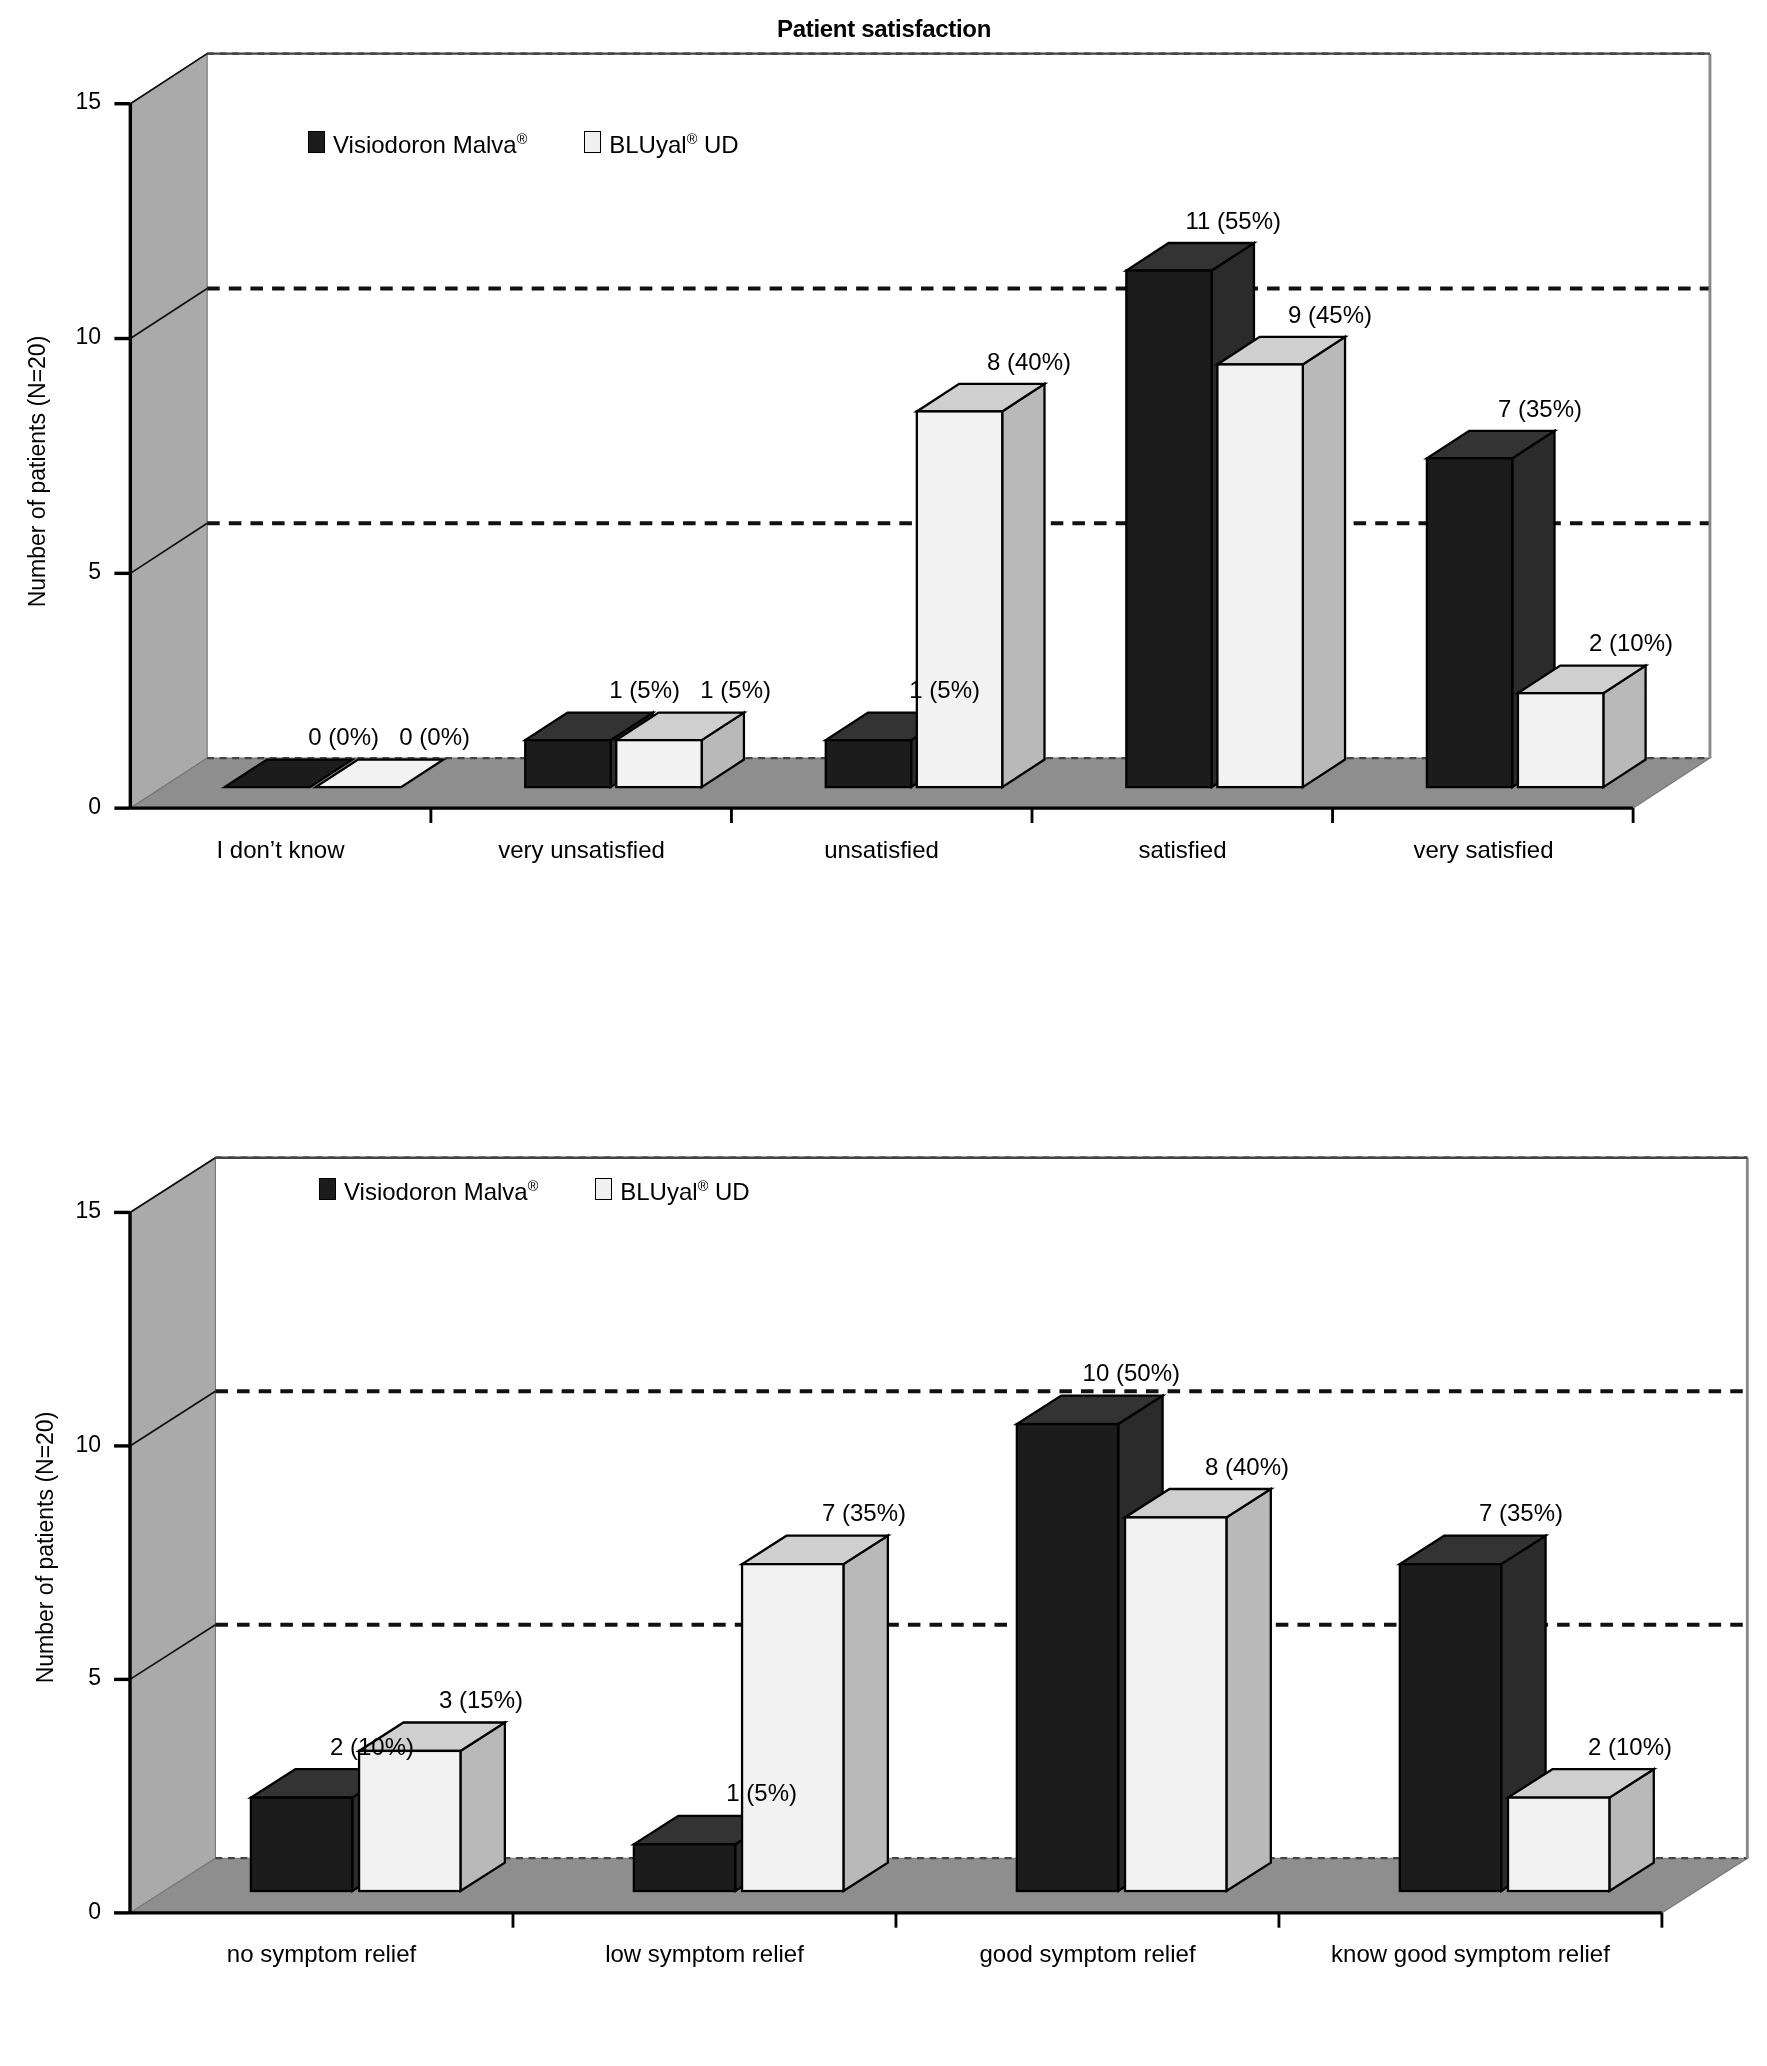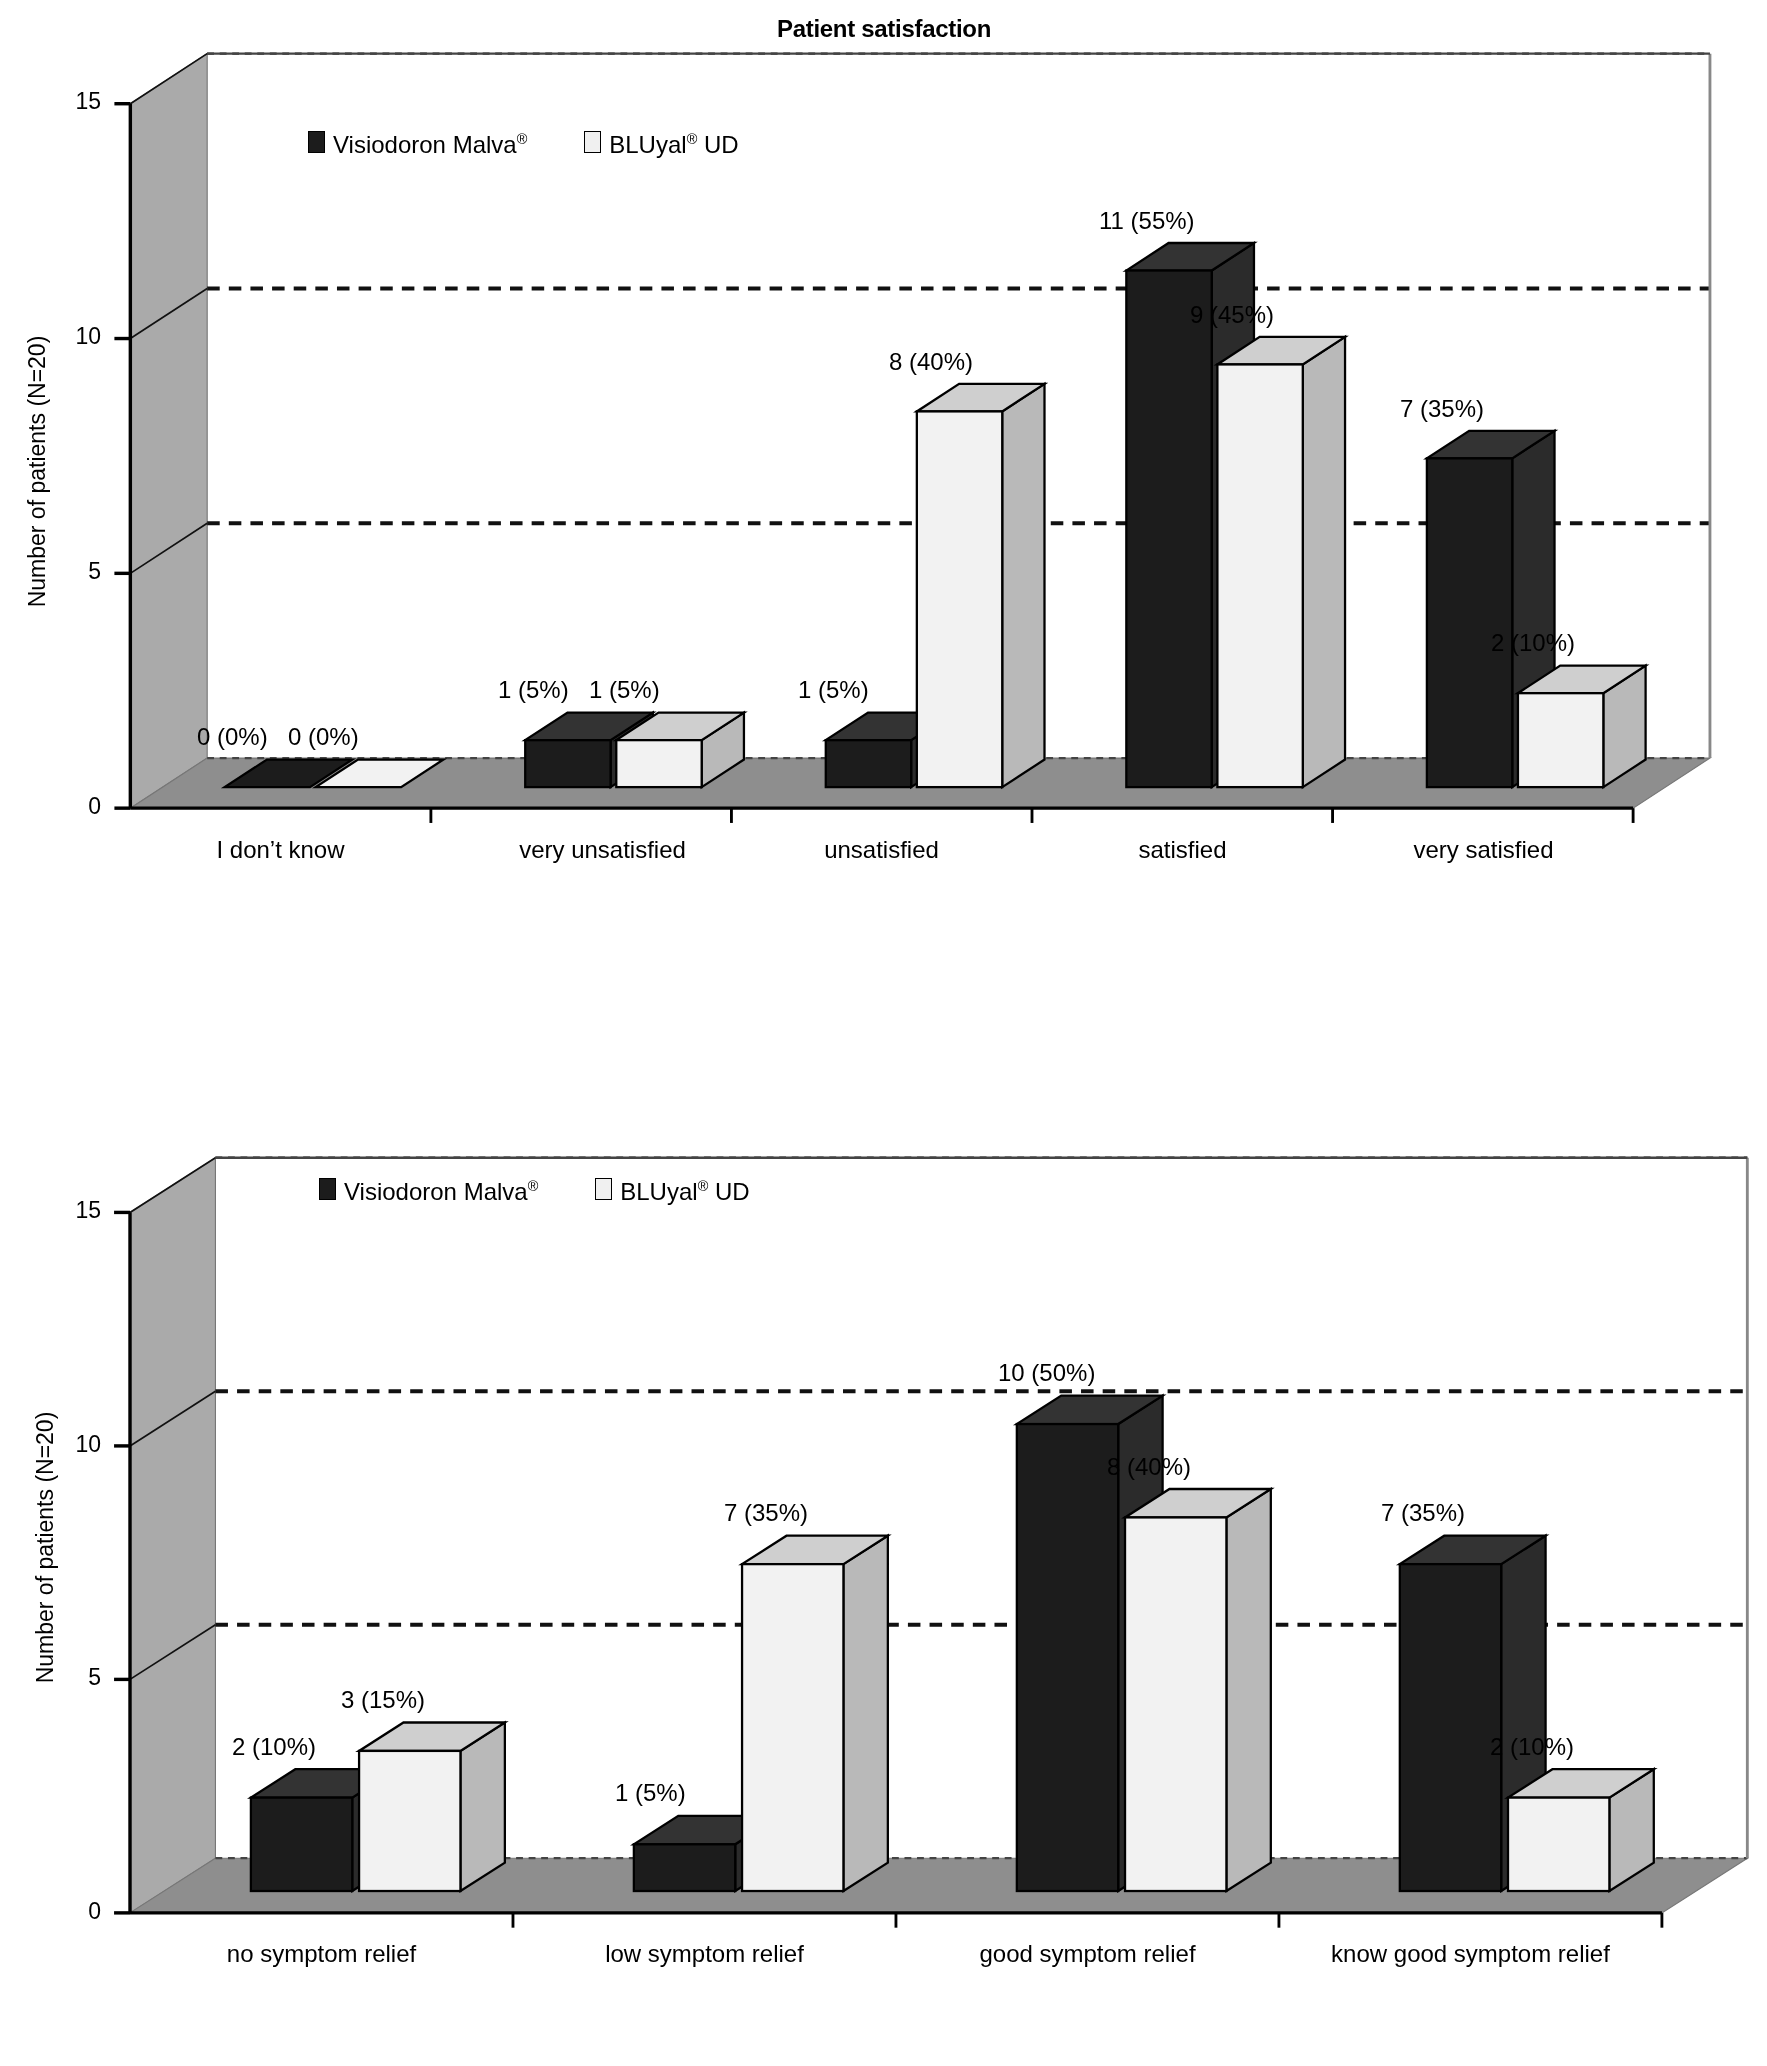--- a/index.html
+++ b/index.html
@@ -67,21 +67,21 @@
     border:1.7px solid #000;
   }
   .sw-dark { background:#1c1c1c; }
   .sw-light { background:#f0f0f0; }
   sup { font-size:0.6em; vertical-align:super; }
 
   .datalabel {
     position:absolute;
     font-size:24px;
     white-space:nowrap;
-    text-align:left;
+    text-align:right;
   }
 </style>
 </head>
 <body>
 
 <div class="chart-block" id="block-0" style="top:0px;height:1025px;">
   <div class="chart-title" style="top:0;padding-top:17px;">Patient satisfaction</div>
   <div class="ylabel" style="left:-145px;top:458px;width:364px;">Number of patients (N=20)</div>
   <div class="plot" id="plot-0" style="left:0px;top:34px;width:1768px;height:888px;">
       <svg width="1768" height="888" class="scene" viewBox="0 0 3104 1560">
@@ -133,21 +133,21 @@
         <line x1="1284" y1="1360" x2="1284" y2="1386" stroke="#000" stroke-width="5"></line>
         <line x1="1812" y1="1360" x2="1812" y2="1386" stroke="#000" stroke-width="5"></line>
         <line x1="2340" y1="1360" x2="2340" y2="1386" stroke="#000" stroke-width="5"></line>
         <line x1="2868" y1="1360" x2="2868" y2="1386" stroke="#000" stroke-width="5"></line>
       </svg>
       <div class="ytick-label" style="left: 50px; top: 759px;">0</div>
       <div class="ytick-label" style="left: 50px; top: 524px;">5</div>
       <div class="ytick-label" style="left: 50px; top: 289px;">10</div>
       <div class="ytick-label" style="left: 50px; top: 54px;">15</div>
       <div class="cat-label" style="left: 130px; width: 301px; top: 802px;">I don’t know</div>
-      <div class="cat-label" style="left: 452px; width: 301px; top: 802px;">very unsatisfied</div>
+      <div class="cat-label" style="left: 431px; width: 301px; top: 802px;">very unsatisfied</div>
       <div class="cat-label" style="left: 731px; width: 301px; top: 802px;">unsatisfied</div>
       <div class="cat-label" style="left: 1032px; width: 301px; top: 802px;">satisfied</div>
       <div class="cat-label" style="left: 1333px; width: 301px; top: 802px;">very satisfied</div>
       <div class="datalabel" style="left: 197px; width: 182px; top: 689px;">0 (0%)</div>
       <div class="datalabel" style="left: 288px; width: 182px; top: 689px;">0 (0%)</div>
       <div class="datalabel" style="left: 498px; width: 182px; top: 642px;">1 (5%)</div>
       <div class="datalabel" style="left: 589px; width: 182px; top: 642px;">1 (5%)</div>
       <div class="datalabel" style="left: 798px; width: 182px; top: 642px;">1 (5%)</div>
       <div class="datalabel" style="left: 889px; width: 182px; top: 314px;">8 (40%)</div>
       <div class="datalabel" style="left: 1099px; width: 182px; top: 173px;">11 (55%)</div>

